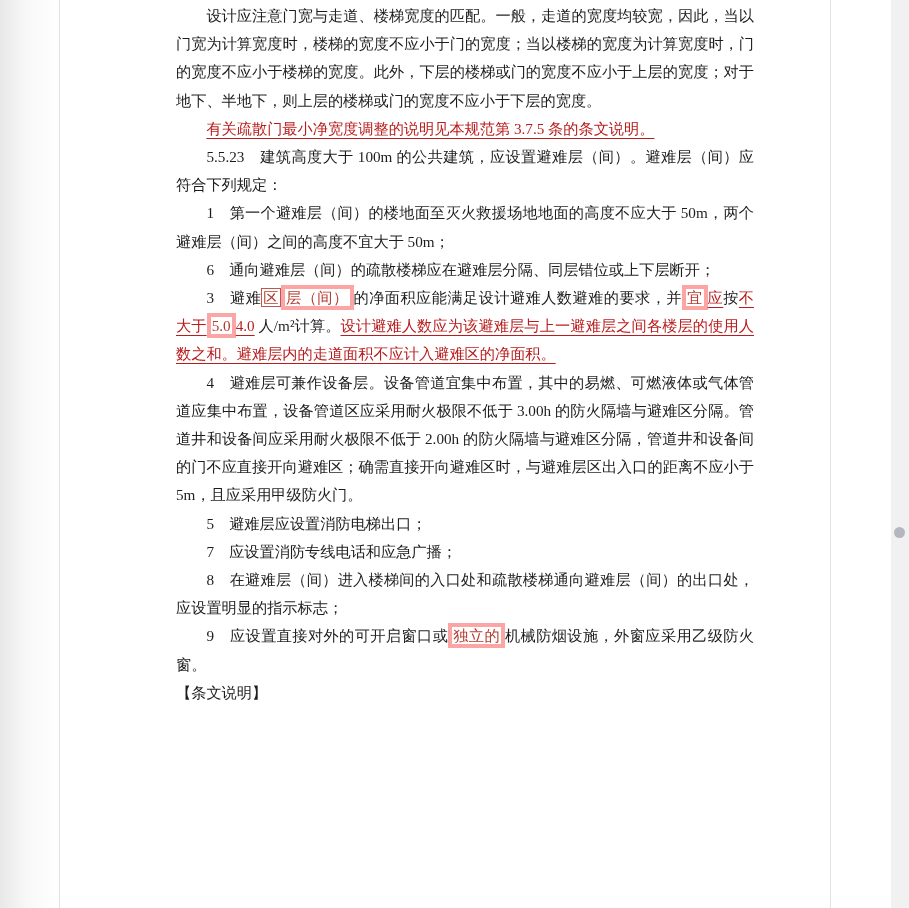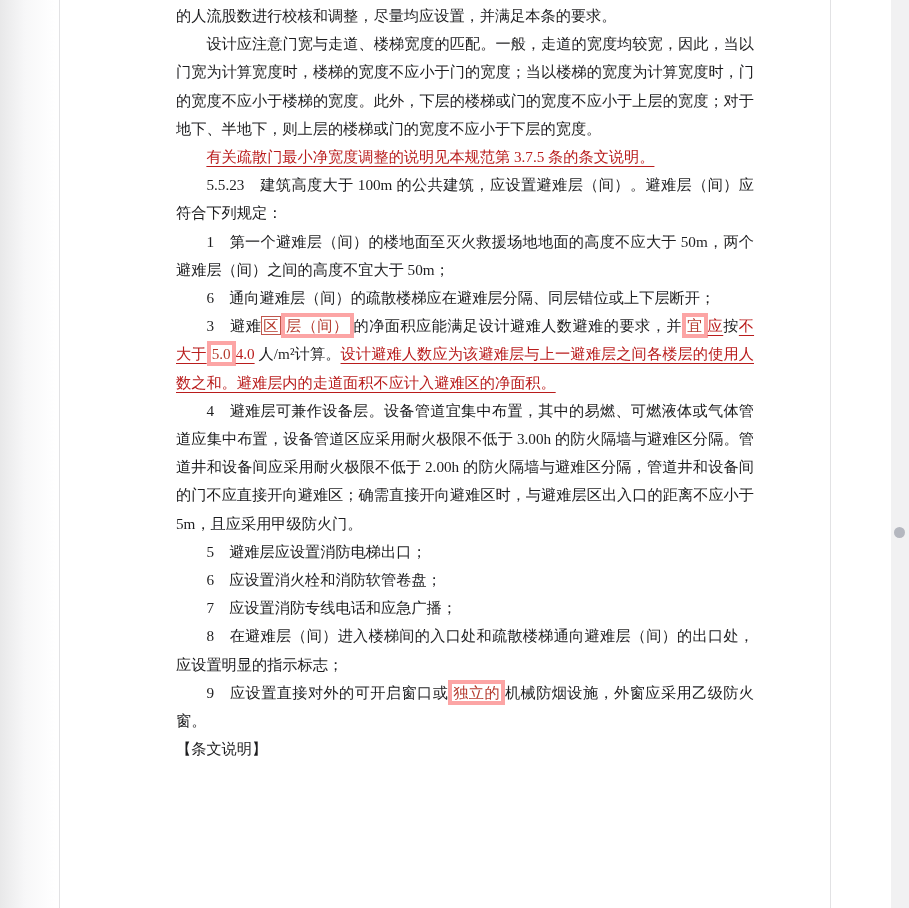--- a/index.html
+++ b/index.html
@@ -85,30 +85,28 @@
 </style>
 </head>
 <body>
 
 <div class="viewport">
   <div class="left-gutter"></div>
   <div class="page-border left"></div>
   <div class="page-border right"></div>
 
   <div class="page-content">
-      <p class="para"><span class="run normal">的人流股数进行校核和调整，尽量均应设置，并满足本条的要求。</span></p>
       <p class="para indent"><span class="run normal">设计应注意门宽与走道、楼梯宽度的匹配。一般，走道的宽度均较宽，因此，当以门宽为计算宽度时，楼梯的宽度不应小于门的宽度；当以楼梯的宽度为计算宽度时，门的宽度不应小于楼梯的宽度。此外，下层的楼梯或门的宽度不应小于上层的宽度；对于地下、半地下，则上层的楼梯或门的宽度不应小于下层的宽度。</span></p>
       <p class="para indent"><span class="run red">有关疏散门最小净宽度调整的说明见本规范第 3.7.5 条的条文说明。</span></p>
       <p class="para indent"><span class="run normal">5.5.23　建筑高度大于 100m 的公共建筑，应设置避难层（间）。避难层（间）应符合下列规定：</span></p>
       <p class="para indent"><span class="run normal">1　第一个避难层（间）的楼地面至灭火救援场地地面的高度不应大于 50m，两个避难层（间）之间的高度不宜大于 50m；</span></p>
       <p class="para indent"><span class="run normal">6　通向避难层（间）的疏散楼梯应在避难层分隔、同层错位或上下层断开；</span></p>
       <p class="para indent"><span class="run normal">3　避难</span><span class="run insbox">区</span><span class="run delbox">层（间）</span><span class="run normal">的净面积应能满足设计避难人数避难的要求，并</span><span class="run delbox">宜</span><span class="run red">应</span><span class="run normal">按</span><span class="run red">不大于</span><span class="run delbox">5.0</span><span class="run red">4.0</span><span class="run normal"> 人/m²计算。</span><span class="run red">设计避难人数应为该避难层与上一避难层之间各楼层的使用人数之和。避难层内的走道面积不应计入避难区的净面积。</span></p>
       <p class="para indent"><span class="run normal">4　避难层可兼作设备层。设备管道宜集中布置，其中的易燃、可燃液体或气体管道应集中布置，设备管道区应采用耐火极限不低于 3.00h 的防火隔墙与避难区分隔。管道井和设备间应采用耐火极限不低于 2.00h 的防火隔墙与避难区分隔，管道井和设备间的门不应直接开向避难区；确需直接开向避难区时，与避难层区出入口的距离不应小于 5m，且应采用甲级防火门。</span></p>
       <p class="para indent"><span class="run normal">5　避难层应设置消防电梯出口；</span></p>
-      <p class="para indent"><span class="run normal">6　应设置消火栓和消防软管卷盘；</span></p>
       <p class="para indent"><span class="run normal">7　应设置消防专线电话和应急广播；</span></p>
       <p class="para indent"><span class="run normal">8　在避难层（间）进入楼梯间的入口处和疏散楼梯通向避难层（间）的出口处，应设置明显的指示标志；</span></p>
       <p class="para indent"><span class="run normal">9　应设置直接对外的可开启窗口或</span><span class="run delbox">独立的</span><span class="run normal">机械防烟设施，外窗应采用乙级防火窗。</span></p>
       <p class="para"><span class="run normal">【条文说明】</span></p>
     </div>
 
   <div class="scroll-rail"></div>
   <div class="scroll-dot"></div>
 </div>
 

